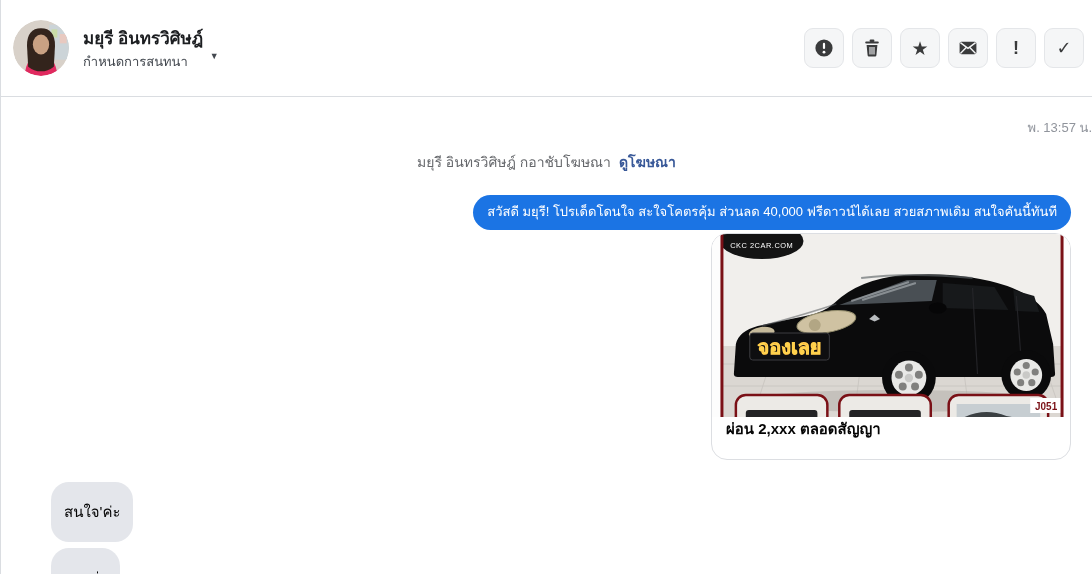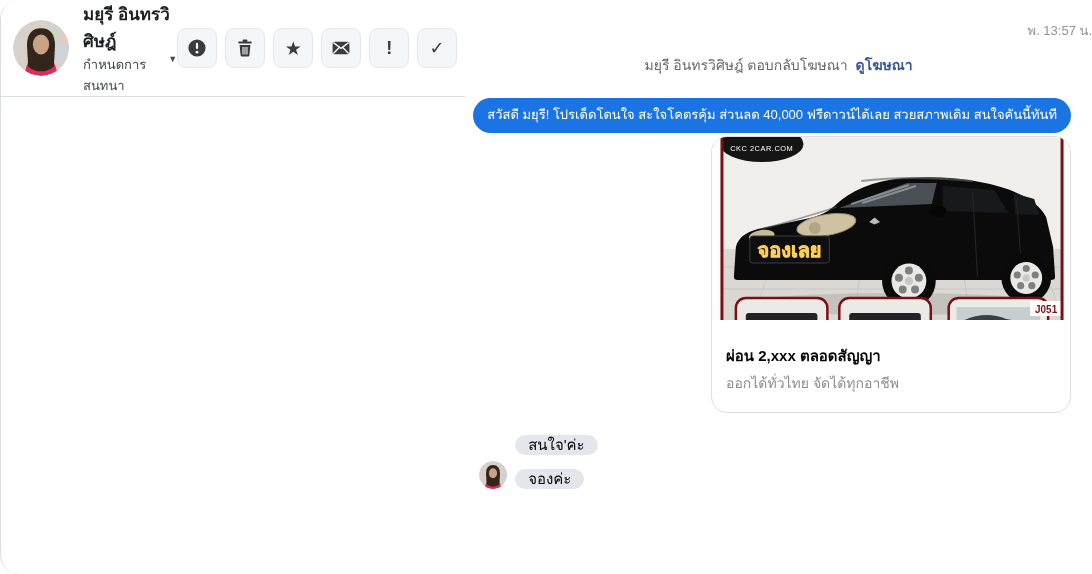--- a/index.html
+++ b/index.html
@@ -1,19 +1,19 @@
 <!DOCTYPE html>
 <html><head>
 <meta charset="utf-8">
 <style>
   * { margin:0; padding:0; box-sizing:border-box; }
   html,body { width:1092px; height:574px; background:#fff;
     font-family:"Liberation Sans","DejaVu Sans",sans-serif; color:#1c1e21; }
   .page { width:1092px; height:574px; background:#fff; border-left:1px solid #dadde1;
-    overflow:hidden; display:flex; flex-direction:row;border-radius:19px; }
+    overflow:hidden; display:flex; flex-direction:column; }
 
   
   .chat-header { height:97px; flex:0 0 97px; display:flex; align-items:center;
     padding:0 8px 0 12px; border-bottom:1px solid #dadde1; background:#fff; }
   .avatar { border-radius:50%; overflow:hidden; flex:0 0 auto; }
   .avatar.lg { width:56px; height:56px; }
   .avatar.sm { width:28px; height:28px; }
   .avatar svg { display:block; width:100%; height:100%; }
   .head-info { margin-left:14px; }
   .contact-name { font-size:17px; font-weight:bold; color:#1c1e21; }
@@ -35,28 +35,28 @@
   .meta { margin-top:13px; text-align:center; font-size:14px; color:#65676b; }
   .meta .adlink { color:#385898; font-weight:700; margin-left:4px; cursor:pointer;
     text-decoration:none; }
 
   .row { display:flex; }
   .row.out { justify-content:flex-end; padding-right:21px; }
   .row.out.msg { margin-top:22px; }
   .bubble { border-radius:18px; line-height:20px; }
   .bubble.out { background:#1b74e4; color:#fff; font-size:13px; padding:7px 14px 8px;
     white-space:nowrap; }
-  .bubble.in { background:#e4e6eb; color:#050505; font-size:15px; padding:0 13px; }
+  .bubble.in { background:#e4e6eb; color:#050505; font-size:15px; padding:20px 13px; }
 
   .row.card-row { margin-top:3px; }
   .card { width:360px; background:#fff; border:1px solid #dcdee2; border-radius:16px;
     overflow:hidden; cursor:pointer; }
   .card-img { width:100%; height:183px; background:#fff; }
   .card-img svg { display:block; width:100%; height:100%; }
-  .card-body { padding:24px 14px 18px; }
+  .card-body { padding:0 14px 18px; }
   .card-title { font-size:15px; font-weight:bold; color:#050505; }
   .card-sub { margin-top:4px; font-size:14px; color:#8a8d91; }
 
   .in-group { margin-top:22px; margin-left:14px; }
   .row.in { align-items:flex-end; }
   .row.in + .row.in { margin-top:6px; }
   .avslot { width:28px; margin-right:8px; flex:0 0 28px; }
 </style>
 </head>
 <body>
@@ -130,21 +130,21 @@
         <span class="glyph check">✓</span>
       </div>
     </div>
   </div>
 
   <div class="thread">
 
     <div class="timestamp">พ. 13:57 น.</div>
 
     <div class="meta">
-      <span>มยุรี อินทรวิศิษฎ์ ตอบกลับโฆษณา</span>
+      <span>มยุรี อินทรวิศิษฎ์ กอาชับโฆษณา</span>
       <a class="adlink">ดูโฆษณา</a>
     </div>
 
     <div class="row out msg">
       <div class="bubble out">สวัสดี มยุรี! โปรเด็ดโดนใจ สะใจโคตรคุ้ม ส่วนลด 40,000 ฟรีดาวน์ได้เลย สวยสภาพเดิม สนใจคันนี้ทันที</div>
     </div>
 
     <div class="row out card-row">
       <div class="card">
         <div class="card-img">
@@ -218,21 +218,20 @@
 
               <ellipse cx="50" cy="7" rx="42" ry="18" fill="#141414"></ellipse>
               <path d="M24 -1 Q50 -9 76 -1" stroke="#ffffff" stroke-width="2" fill="none"></path>
               <text x="50" y="14" text-anchor="middle" font-size="7.5" fill="#ffffff" letter-spacing="0.5">CKC 2CAR.COM</text>
             </g>
             <rect x="10" y="-22" width="342" height="228" rx="16" fill="none" stroke="#7a1016" stroke-width="3"></rect>
           </svg>
         </div>
         <div class="card-body">
           <div class="card-title">ผ่อน 2,xxx ตลอดสัญญา</div>
-          <div class="card-sub">ออกได้ทั่วไทย จัดได้ทุกอาชีพ</div>
         </div>
       </div>
     </div>
 
     <div class="in-group">
       <div class="row in">
         <div class="avslot"></div>
         <div class="bubble in">สนใจ'ค่ะ</div>
       </div>
       <div class="row in">

